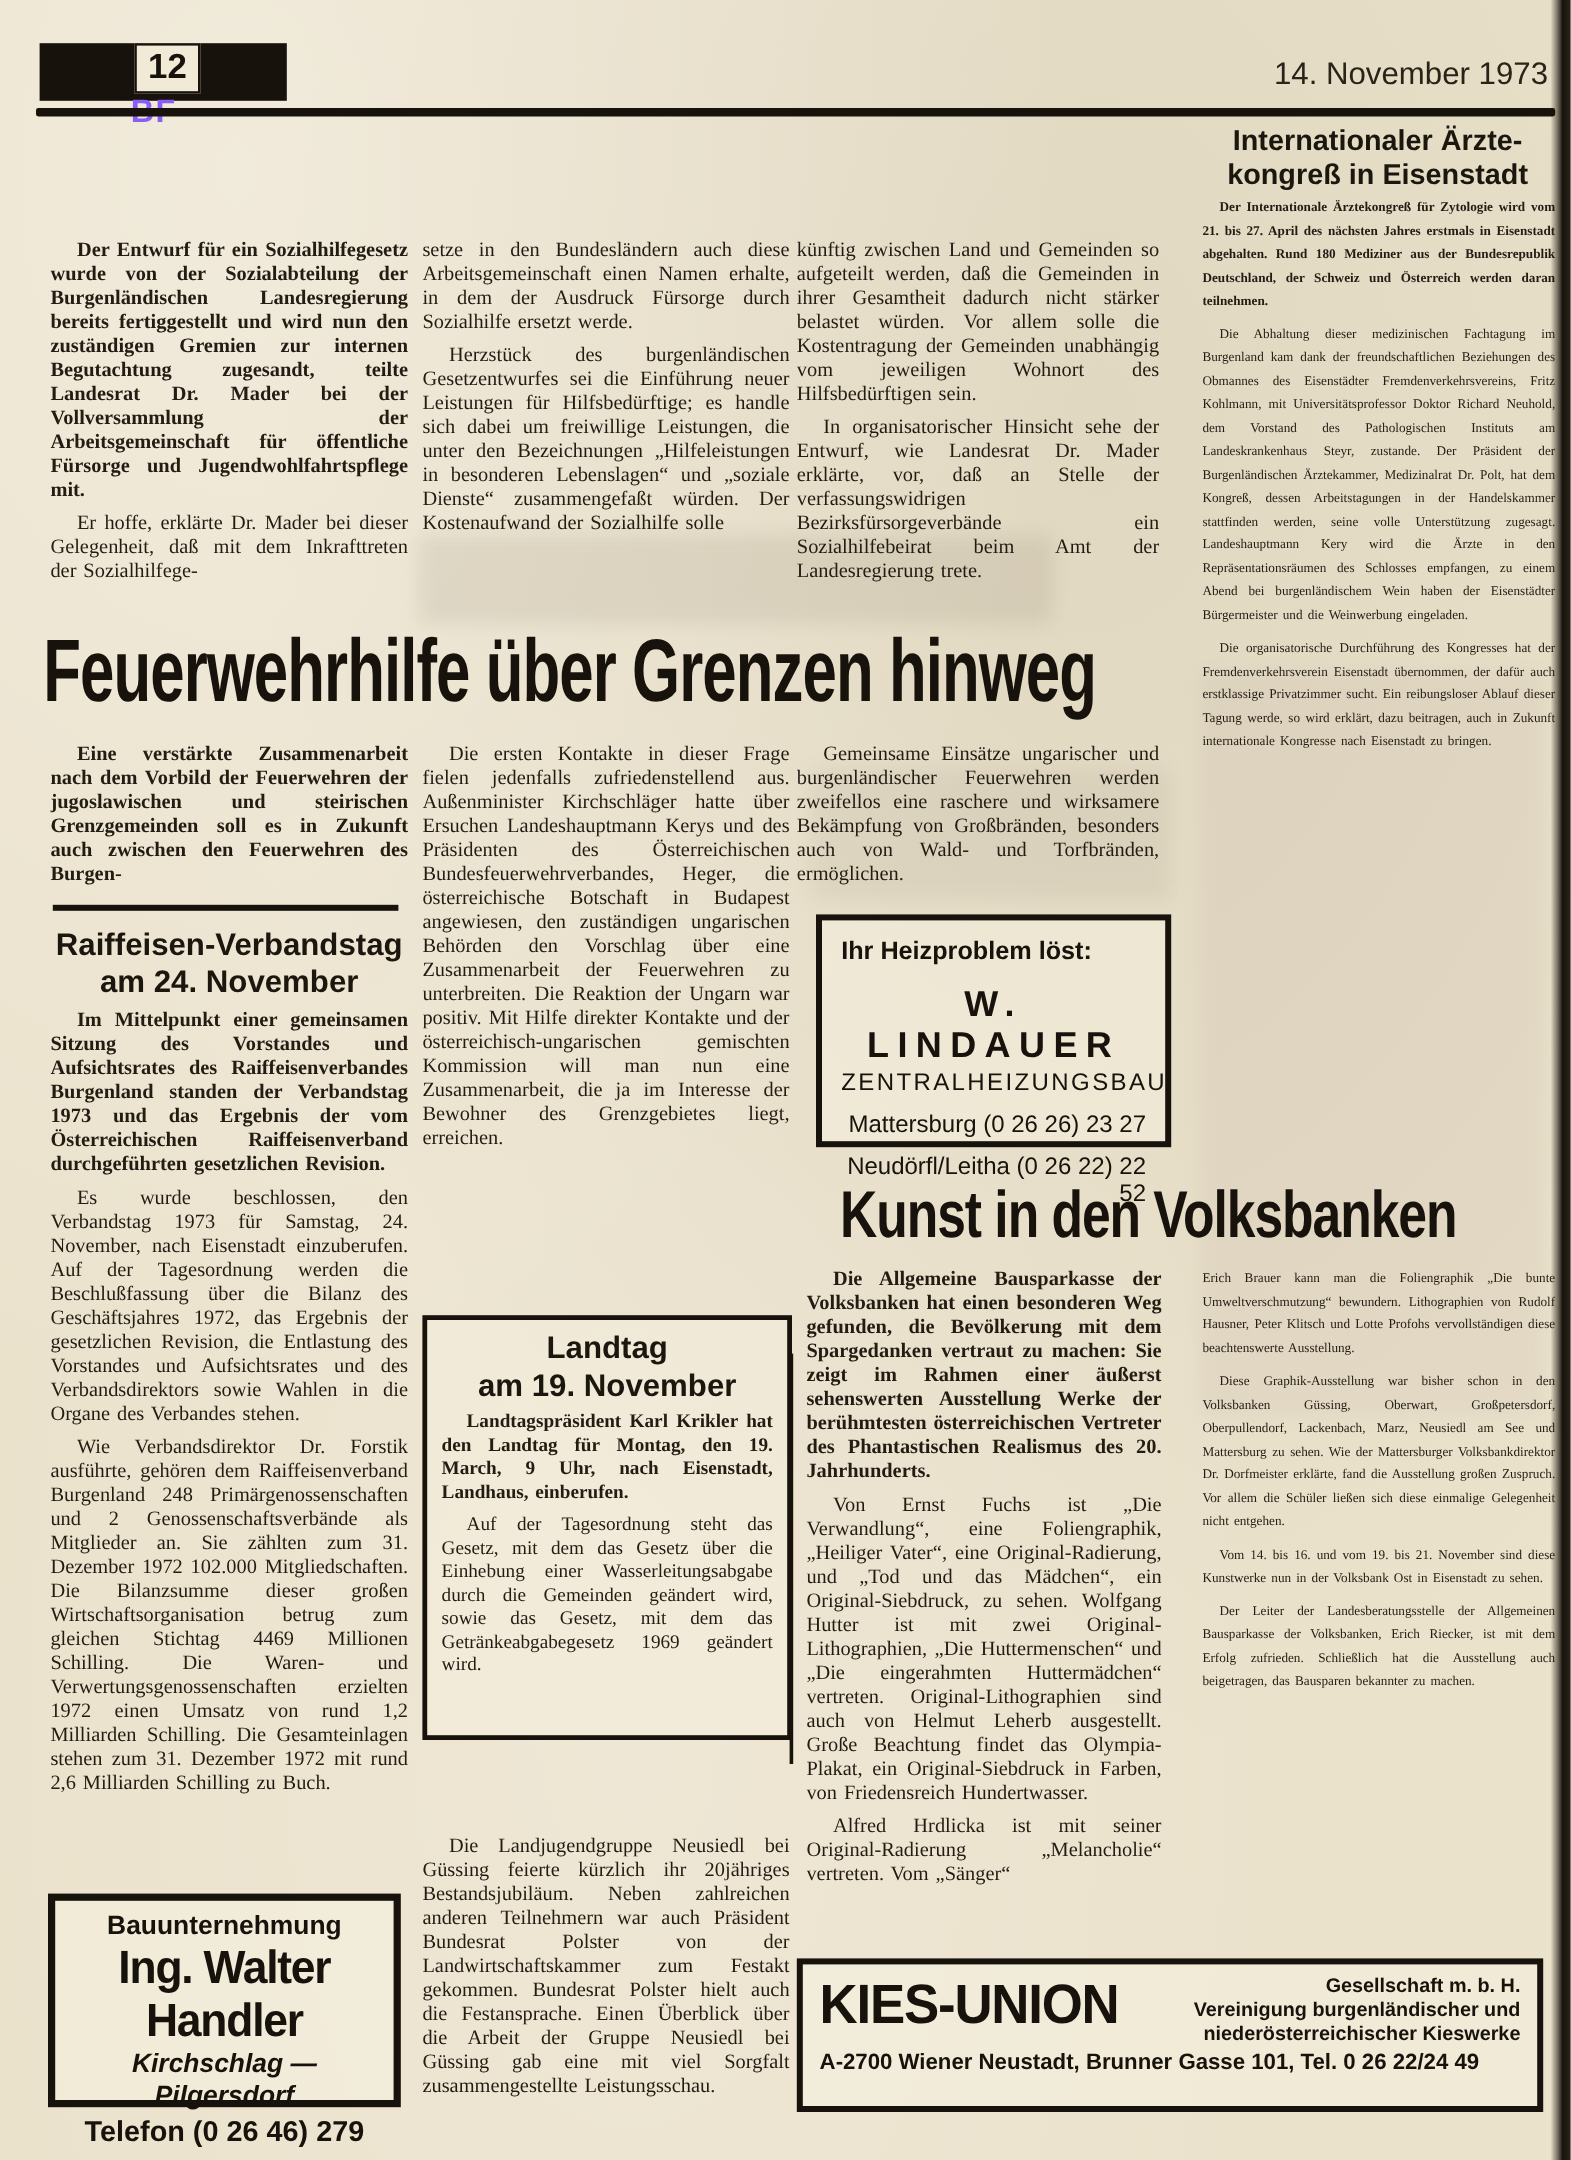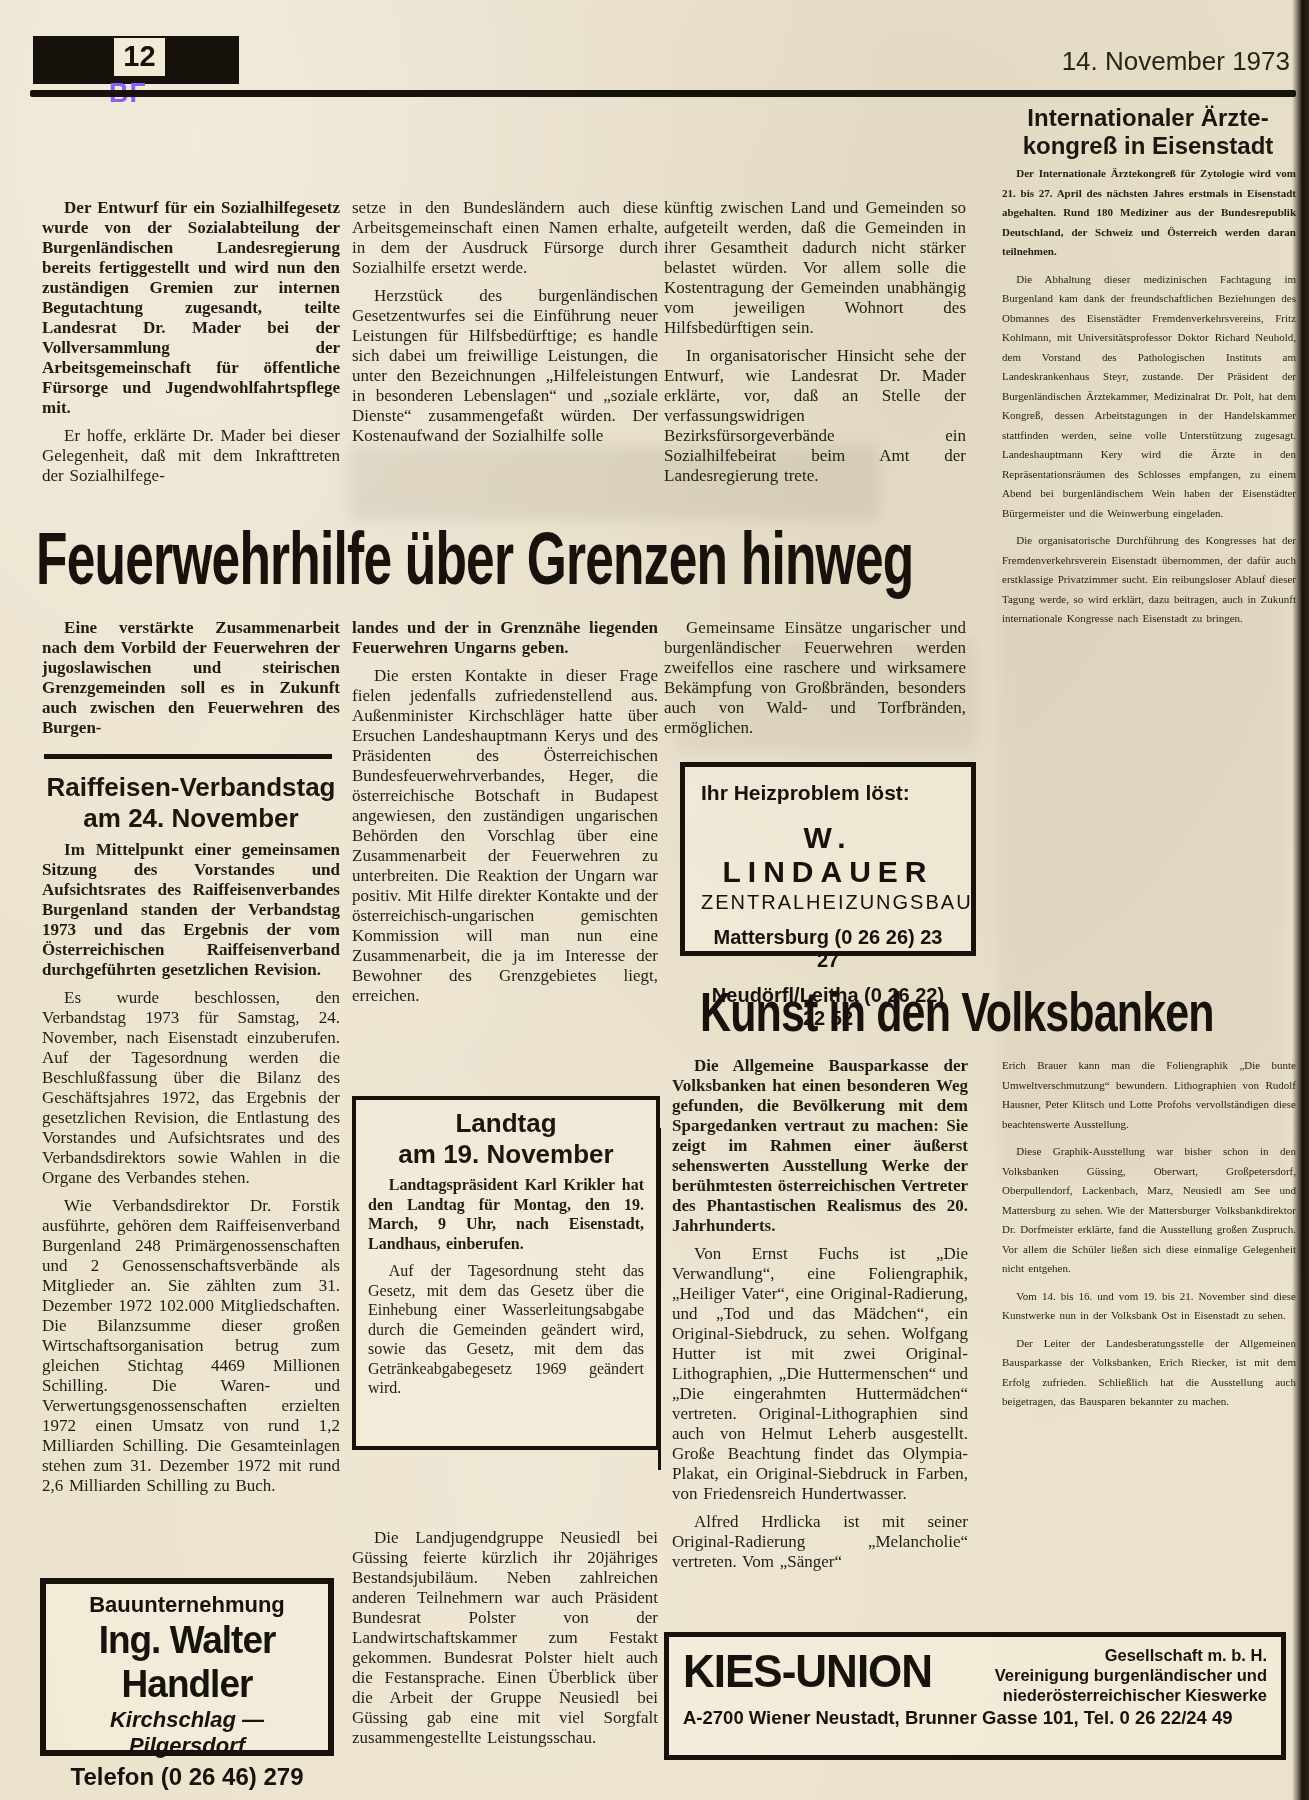--- a/index.html
+++ b/index.html
@@ -56,21 +56,21 @@
   
   .rule-col1{left:44px;top:754px;width:288px;height:5px;background:#17120b;}
   .vrule{left:658px;top:1128px;width:3px;height:342px;background:#17120b;}
   
   .adbox{border:5px solid #17120b;background:rgba(248,243,228,0.45);
     font-family:"Liberation Sans","DejaVu Sans",sans-serif;color:#17120b;box-sizing:border-box;}
   .lindauer{left:680px;top:762px;width:296px;height:194px;padding:14px 16px 10px;}
   .lind-lead{font-weight:700;font-size:21px;}
   .lind-name{font-weight:700;font-size:30px;letter-spacing:7px;text-align:center;margin-top:16px;}
   .lind-sub{font-size:20px;letter-spacing:2px;text-align:right;padding-right:6px;margin-top:2px;}
-  .lind-line{font-weight:700;font-size:20px;text-align:center;margin-top:12px;}
+  .lind-line{font-weight:400;font-size:20px;text-align:right;margin-top:12px;}
   .handler{left:40px;top:1578px;width:294px;height:178px;border-width:6px;padding:8px 10px;text-align:center;}
   .hand-lead{font-weight:700;font-size:22px;}
   .hand-name{font-weight:900;font-size:37px;letter-spacing:-1px;margin-top:2px;transform:scaleY(1.05);}
   .hand-line{font-weight:700;font-size:22px;margin-top:3px;font-style:italic;}
   .hand-line2{font-weight:700;font-size:24px;margin-top:4px;}
   .kies{left:664px;top:1632px;width:622px;height:128px;padding:8px 14px;}
   .kies-row{display:flex;justify-content:space-between;align-items:flex-start;}
   .kies-name{font-weight:900;font-size:44px;letter-spacing:-1px;transform:scaleY(1.05);transform-origin:0 0;}
   .kies-right{text-align:right;font-weight:700;font-size:16.5px;line-height:1.22;}
   .kies-addr{font-weight:700;font-size:18.5px;margin-top:2px;}
@@ -122,21 +122,20 @@
     <p>Die organisatorische Durchführung des Kongresses hat der Fremdenverkehrsverein Eisenstadt übernommen, der dafür auch erstklassige Privatzimmer sucht. Ein reibungsloser Ablauf dieser Tagung werde, so wird erklärt, dazu beitragen, auch in Zukunft internationale Kongresse nach Eisenstadt zu bringen.</p>
   </div>
 
   <div class="abs headline hl-b">
     <span class="cond">Feuerwehrhilfe über Grenzen hinweg</span>
   </div>
   <div class="abs body" style="left:42px;top:618px;width:298px;height:134px;">
     <p class="lead">Eine verstärkte Zusammenarbeit nach dem Vorbild der Feuerwehren der jugoslawischen und steirischen Grenzgemeinden soll es in Zukunft auch zwischen den Feuerwehren des Burgen-</p>
   </div>
   <div class="abs body" style="left:352px;top:618px;width:306px;height:472px;">
-    <p class="lead noind">landes und der in Grenznähe liegenden Feuerwehren Ungarns geben.</p>
     <p>Die ersten Kontakte in dieser Frage fielen jedenfalls zufriedenstellend aus. Außenminister Kirchschläger hatte über Ersuchen Landeshauptmann Kerys und des Präsidenten des Österreichischen Bundesfeuerwehrverbandes, Heger, die österreichische Botschaft in Budapest angewiesen, den zuständigen ungarischen Behörden den Vorschlag über eine Zusammenarbeit der Feuerwehren zu unterbreiten. Die Reaktion der Ungarn war positiv. Mit Hilfe direkter Kontakte und der österreichisch-ungarischen gemischten Kommission will man nun eine Zusammenarbeit, die ja im Interesse der Bewohner des Grenzgebietes liegt, erreichen.</p>
   </div>
   <div class="abs body" style="left:664px;top:618px;width:302px;height:142px;">
     <p>Gemeinsame Einsätze ungarischer und burgenländischer Feuerwehren werden zweifellos eine raschere und wirksamere Bekämpfung von Großbränden, besonders auch von Wald- und Torfbränden, ermöglichen.</p>
   </div>
 
   <div class="abs rule-col1"></div>
   <div class="abs sect" style="left:42px;top:772px;width:298px;">
     <div>Raiffeisen-Verbandstag</div>
     <div>am 24. November</div>

